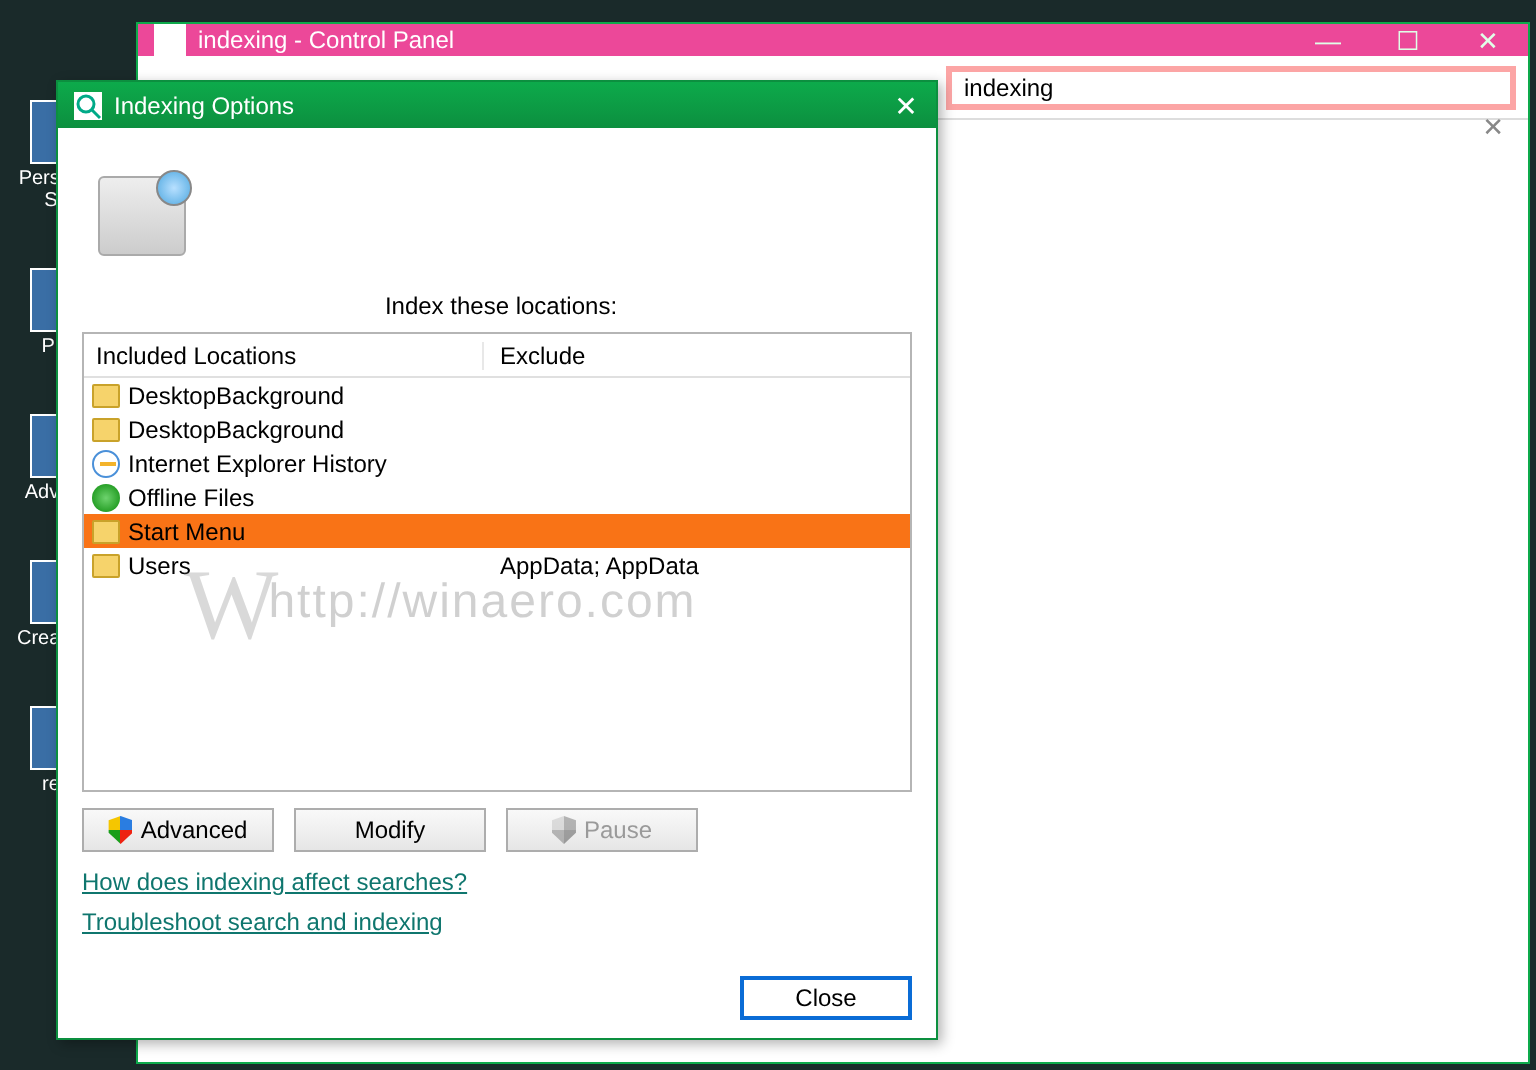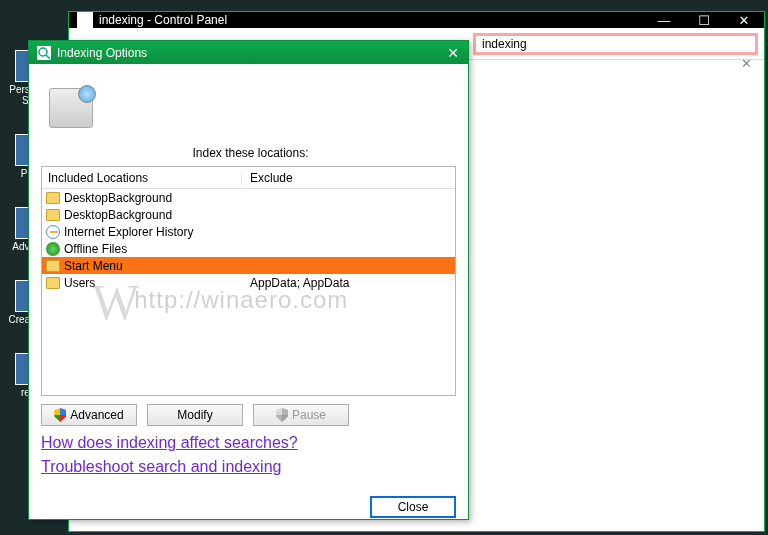--- a/index.html
+++ b/index.html
@@ -44,21 +44,21 @@
     position: absolute;
     left: 68px;
     top: 11px;
     width: 697px;
     height: 521px;
     background: #fff;
     border: 1px solid #0daa4b;
   }
   .cp-titlebar {
     height: 16px;
-    background: #000000;
+    background: #ec4899;
     display: flex;
     align-items: center;
     padding-left: 8px;
     color: #fff;
   }
   .cp-titlebar .ticon {
     width: 16px; height: 16px;
     background: #fff;
     margin-right: 6px;
     display: inline-block;
@@ -225,23 +225,23 @@
   }
   .btn.disabled { color: #9a9a9a; }
   .shield {
     width: 12px; height: 14px;
     background: conic-gradient(#2a7de1 0 25%, #e21 0 50%, #1a9e1a 0 75%, #f5c600 0 100%);
     clip-path: polygon(50% 0,100% 15%,100% 60%,50% 100%,0 60%,0 15%);
   }
   .links { margin-top: 8px; }
   .links a {
     display: block;
-    color: #6d28d9;
+    color: #0f766e;
     text-decoration: underline;
-    font-size: 16px;
+    font-size: 12px;
     margin-bottom: 6px;
     width: fit-content;
   }
   .dlg-footer {
     display: flex;
     justify-content: flex-end;
     padding: 6px 12px 10px 12px;
   }
   .close-btn {
     height: 22px;

